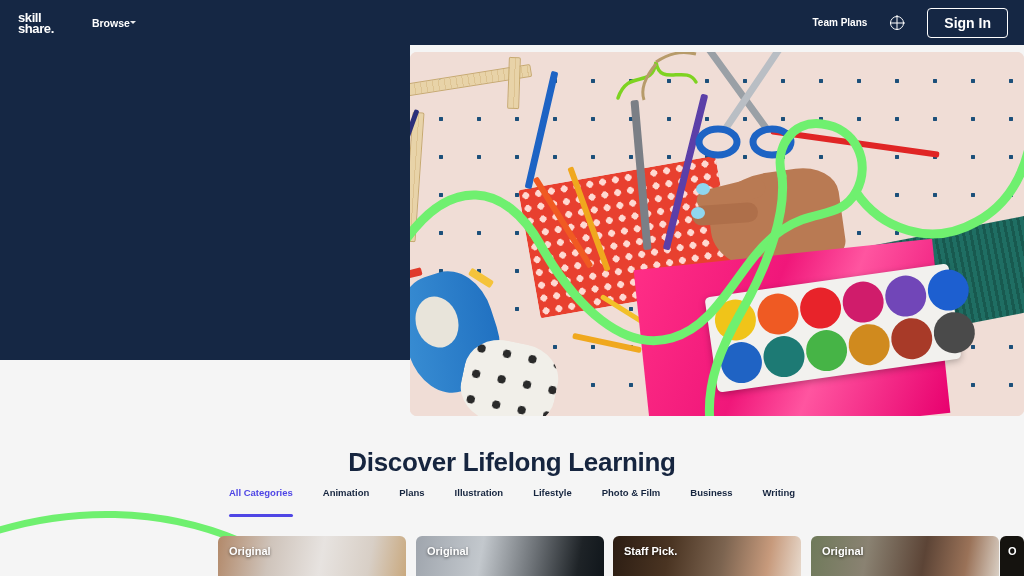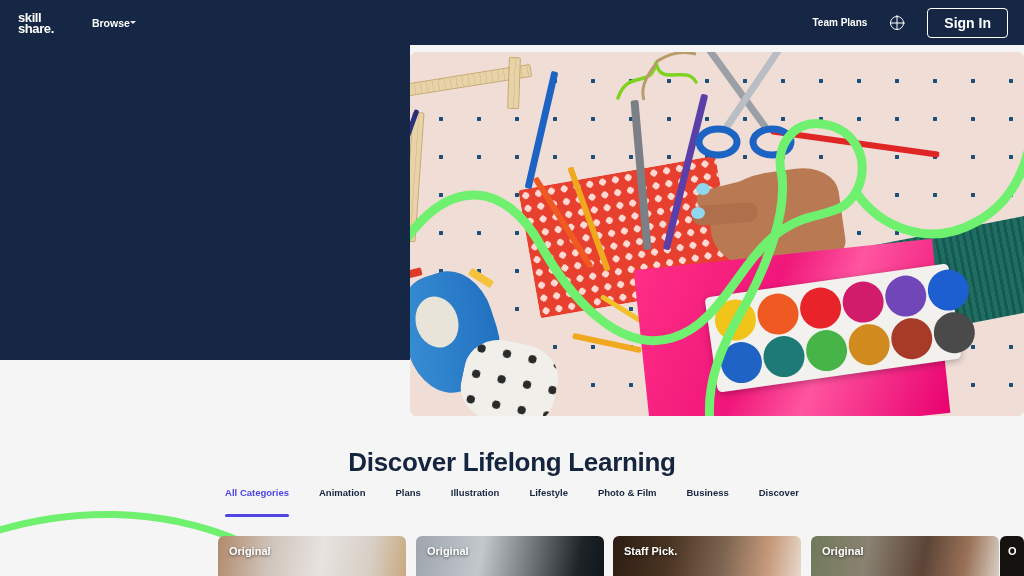--- a/index.html
+++ b/index.html
@@ -339,21 +339,21 @@
   <div class="discover-title">Discover Lifelong Learning</div>
 
   <div class="cats">
     <div class="cat active">All Categories</div>
     <div class="cat">Animation</div>
     <div class="cat">Plans</div>
     <div class="cat">Illustration</div>
     <div class="cat">Lifestyle</div>
     <div class="cat">Photo &amp; Film</div>
     <div class="cat">Business</div>
-    <div class="cat">Discover</div>
+    <div class="cat">Writing</div>
   </div>
 
   <div class="cards">
     <div class="card" style="left:218px;">
       <div class="card-bg" style="background:linear-gradient(100deg,#b2896a 0%,#cfc4bb 28%,#e7e3e0 55%,#d8cfc6 80%,#c9a97f 100%);"></div>
       <div class="badge">Original</div>
     </div>
     <div class="card" style="left:416px;">
       <div class="card-bg" style="background:linear-gradient(100deg,#9fa5ad 0%,#c3c8cd 35%,#6e7378 62%,#1e2327 86%,#10161b 100%);"></div>
       <div class="badge">Original</div>

